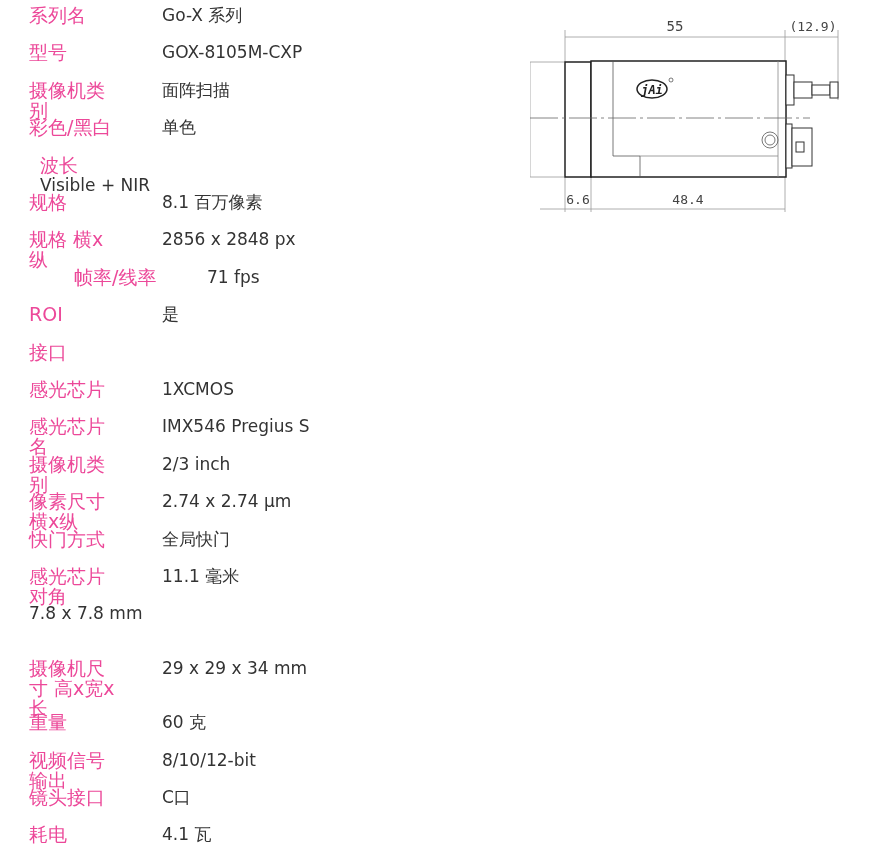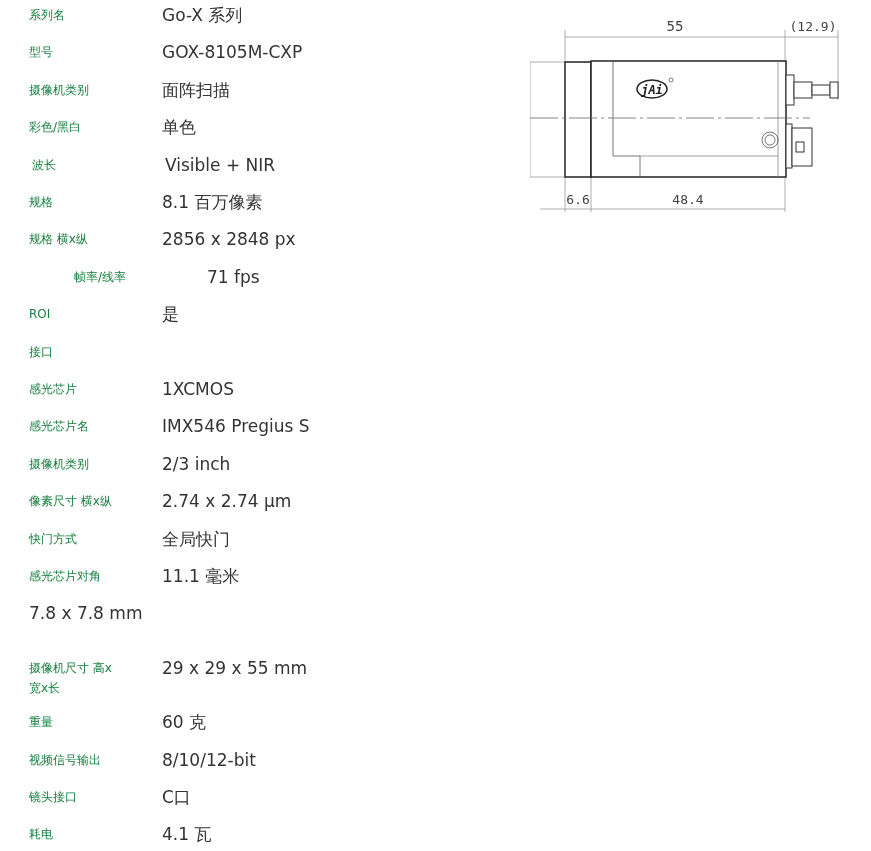--- a/index.html
+++ b/index.html
@@ -1,20 +1,20 @@
 <!DOCTYPE html>
 <html><head>
 <meta charset="utf-8">
 <style>
   html, body { margin: 0; padding: 0; background: #ffffff; }
   body { width: 871px; height: 851px; position: relative; overflow: hidden;
          font-family: "DejaVu Sans", "Liberation Sans", sans-serif; color: #333333; }
   .specs { position: absolute; left: 29px; top: 0; width: 400px; }
   .row { position: relative; display: flex; }
-  .label { width: 133px; font-size: 12px; line-height: 20px; color: #15803d; }
+  .label { width: 133px; font-size: 19px; line-height: 20px; color: #ec4899; }
   .value { font-size: 17px; line-height: 20px; color: #333; }
   .diagram { position: absolute; left: 530px; top: 0; width: 341px; height: 220px; }
 </style>
 </head>
 <body>
 
 <div class="specs" id="specs">
     <div class="row" style="position: absolute; top: 5px; left: 0px;">
       <div class="label" style="width: 92px; margin-right: 41px;">系列名</div>
       <div class="value">Go-X 系列</div>
@@ -24,21 +24,21 @@
       <div class="value">GOX-8105M-CXP</div>
     </div>
     <div class="row" style="position: absolute; top: 80px; left: 0px;">
       <div class="label" style="width: 92px; margin-right: 41px;">摄像机类别</div>
       <div class="value">面阵扫描</div>
     </div>
     <div class="row" style="position: absolute; top: 117px; left: 0px;">
       <div class="label" style="width: 92px; margin-right: 41px;">彩色/黑白</div>
       <div class="value">单色</div>
     </div>
-    <div class="row" style="position: absolute; top: 155px; left: 3px;">
+    <div class="row" style="position: absolute; top: 155px; left: 11px; flex-direction: column;">
       <div class="label" style="width: 92px; margin-right: 41px;">波长</div>
       <div class="value">Visible + NIR</div>
     </div>
     <div class="row" style="position: absolute; top: 192px; left: 0px;">
       <div class="label" style="width: 92px; margin-right: 41px;">规格</div>
       <div class="value">8.1 百万像素</div>
     </div>
     <div class="row" style="position: absolute; top: 229px; left: 0px;">
       <div class="label" style="width: 92px; margin-right: 41px;">规格 横x纵</div>
       <div class="value">2856 x 2848 px</div>
@@ -76,21 +76,21 @@
     </div>
     <div class="row" style="position: absolute; top: 566px; left: 0px;">
       <div class="label" style="width: 92px; margin-right: 41px;">感光芯片对角</div>
       <div class="value">11.1 毫米</div>
     </div>
     <div class="row" style="position: absolute; top: 603px; left: 0px;">
       <div class="value">7.8 x 7.8 mm</div>
     </div>
     <div class="row" style="position: absolute; top: 658px; left: 0px;">
       <div class="label" style="width: 92px; margin-right: 41px;">摄像机尺寸 高x宽x长</div>
-      <div class="value">29 x 29 x 55 mm</div>
+      <div class="value">29 x 29 x 34 mm</div>
     </div>
     <div class="row" style="position: absolute; top: 712px; left: 0px;">
       <div class="label" style="width: 92px; margin-right: 41px;">重量</div>
       <div class="value">60 克</div>
     </div>
     <div class="row" style="position: absolute; top: 750px; left: 0px;">
       <div class="label" style="width: 92px; margin-right: 41px;">视频信号输出</div>
       <div class="value">8/10/12-bit</div>
     </div>
     <div class="row" style="position: absolute; top: 787px; left: 0px;">

